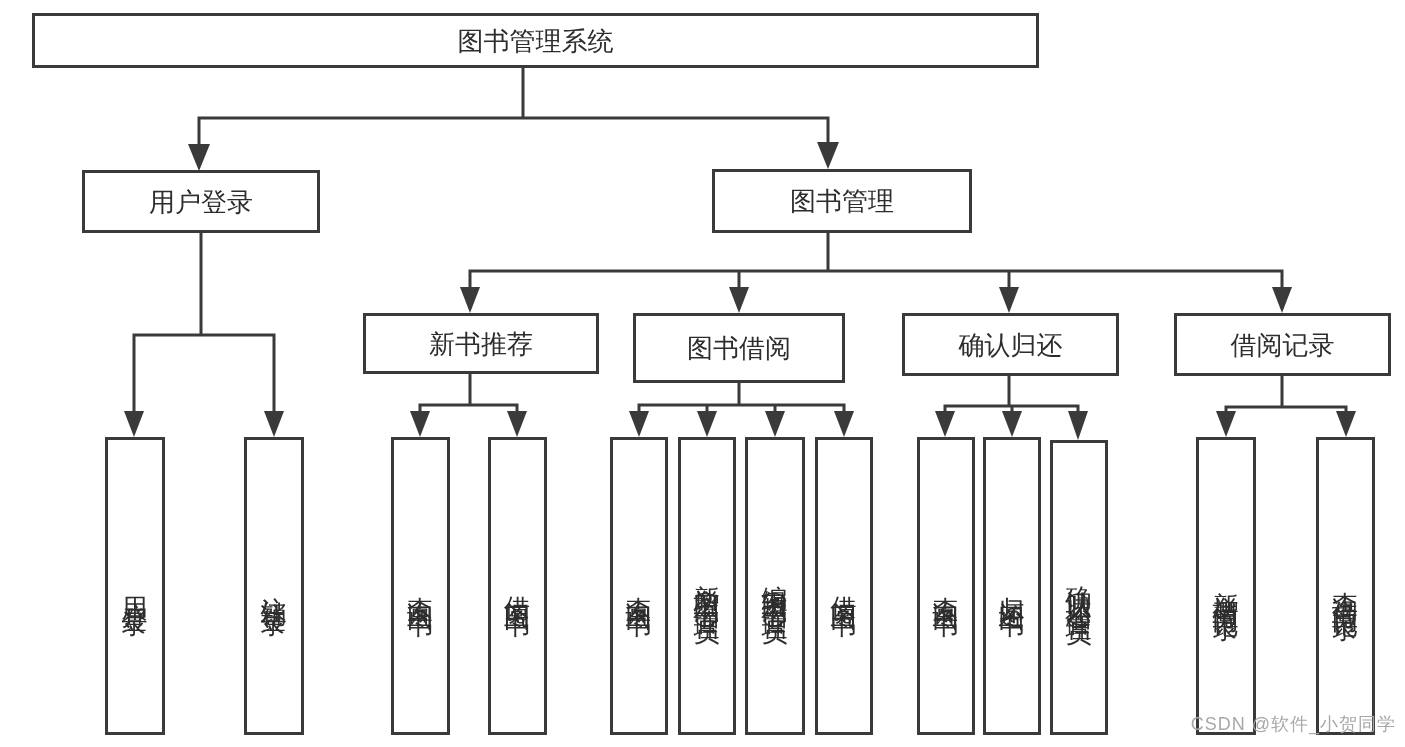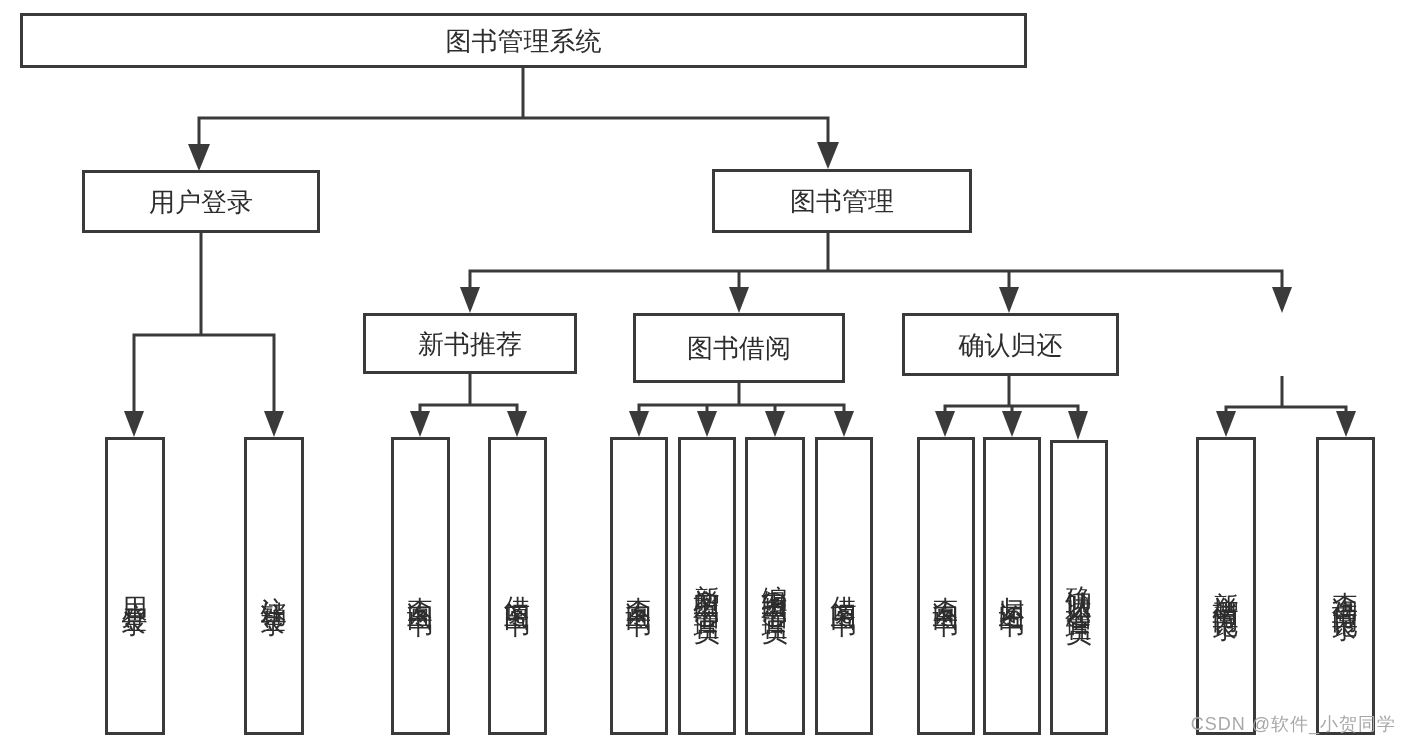--- a/index.html
+++ b/index.html
@@ -99,39 +99,42 @@
     <path d="M1009 376 V406 M945 406 H1078 M945 404.5 V416 M1012 406 V416 M1078 404.5 V416"></path>
     <polygon points="935,411 955,411 945,437"></polygon>
     <polygon points="1002,411 1022,411 1012,437"></polygon>
     <polygon points="1068,411 1088,411 1078,440"></polygon>
 
     <path d="M1282 376 V407 M1226 407 H1346 M1226 405.5 V416 M1346 405.5 V416"></path>
     <polygon points="1216,411 1236,411 1226,437"></polygon>
     <polygon points="1336,411 1356,411 1346,437"></polygon>
   </svg>
 
-  <div class="node" style="left:20px; top:13px; width:1007px; height:55px;">
+  <div class="node" style="left:32px; top:13px; width:1007px; height:55px;">
     <span>图书管理系统</span>
   </div>
 
   <div class="node" style="left:82px; top:170px; width:238px; height:63px;">
     <span>用户登录</span>
   </div>
   <div class="node" style="left:712px; top:169px; width:260px; height:64px;">
     <span>图书管理</span>
   </div>
 
-  <div class="node" style="left:363px; top:313px; width:214px; height:61px;align-items:center;">
+  <div class="node" style="left:363px; top:313px; width:236px; height:61px;align-items:center;">
     <span>新书推荐</span>
   </div>
   <div class="node" style="left:633px; top:313px; width:212px; height:70px;">
     <span>图书借阅</span>
   </div>
   <div class="node" style="left:902px; top:313px; width:217px; height:63px;">
     <span>确认归还</span>
+  </div>
+  <div class="node" style="left:1174px; top:313px; width:217px; height:63px;">
+    <span>借阅记录</span>
   </div>
 
   <div class="node leaf" style="left:105px; top:437px; width:60px; height:298px;">
     <span>用户登录</span>
   </div>
   <div class="node leaf" style="left:244px; top:437px; width:60px; height:298px;">
     <span>注销登录</span>
   </div>
 
   <div class="node leaf" style="left:391px; top:437px; width:59px; height:298px;">

